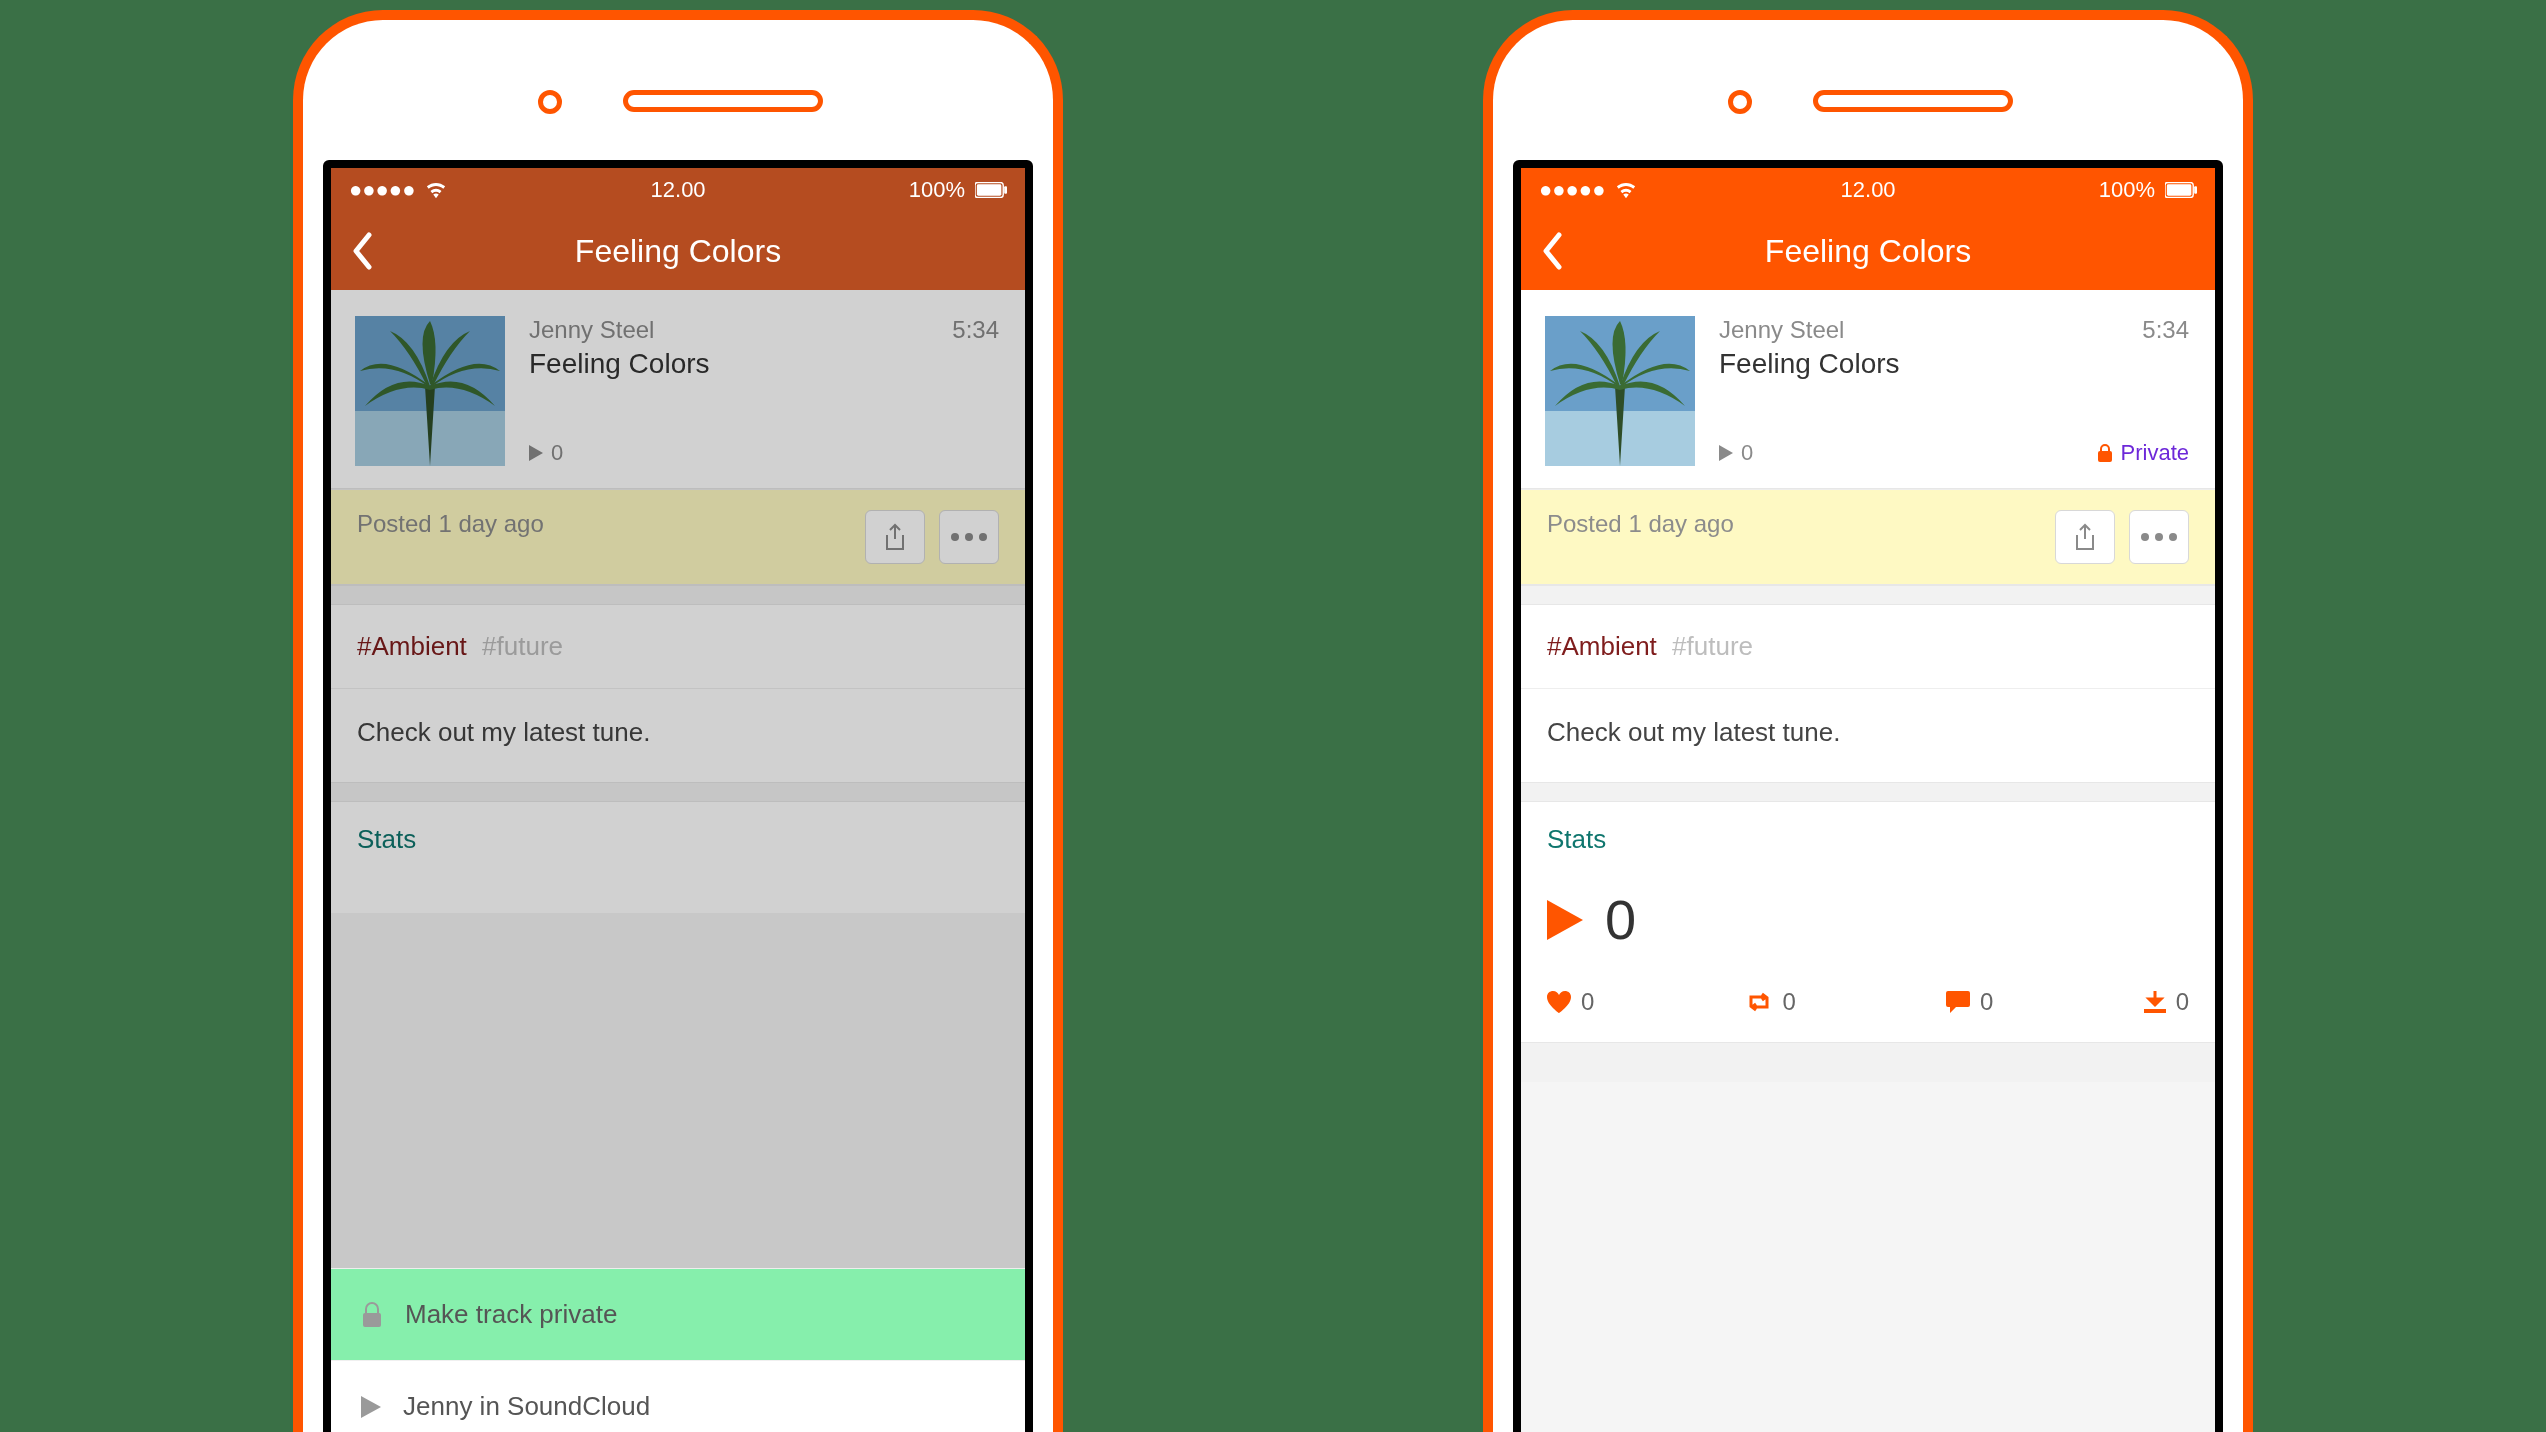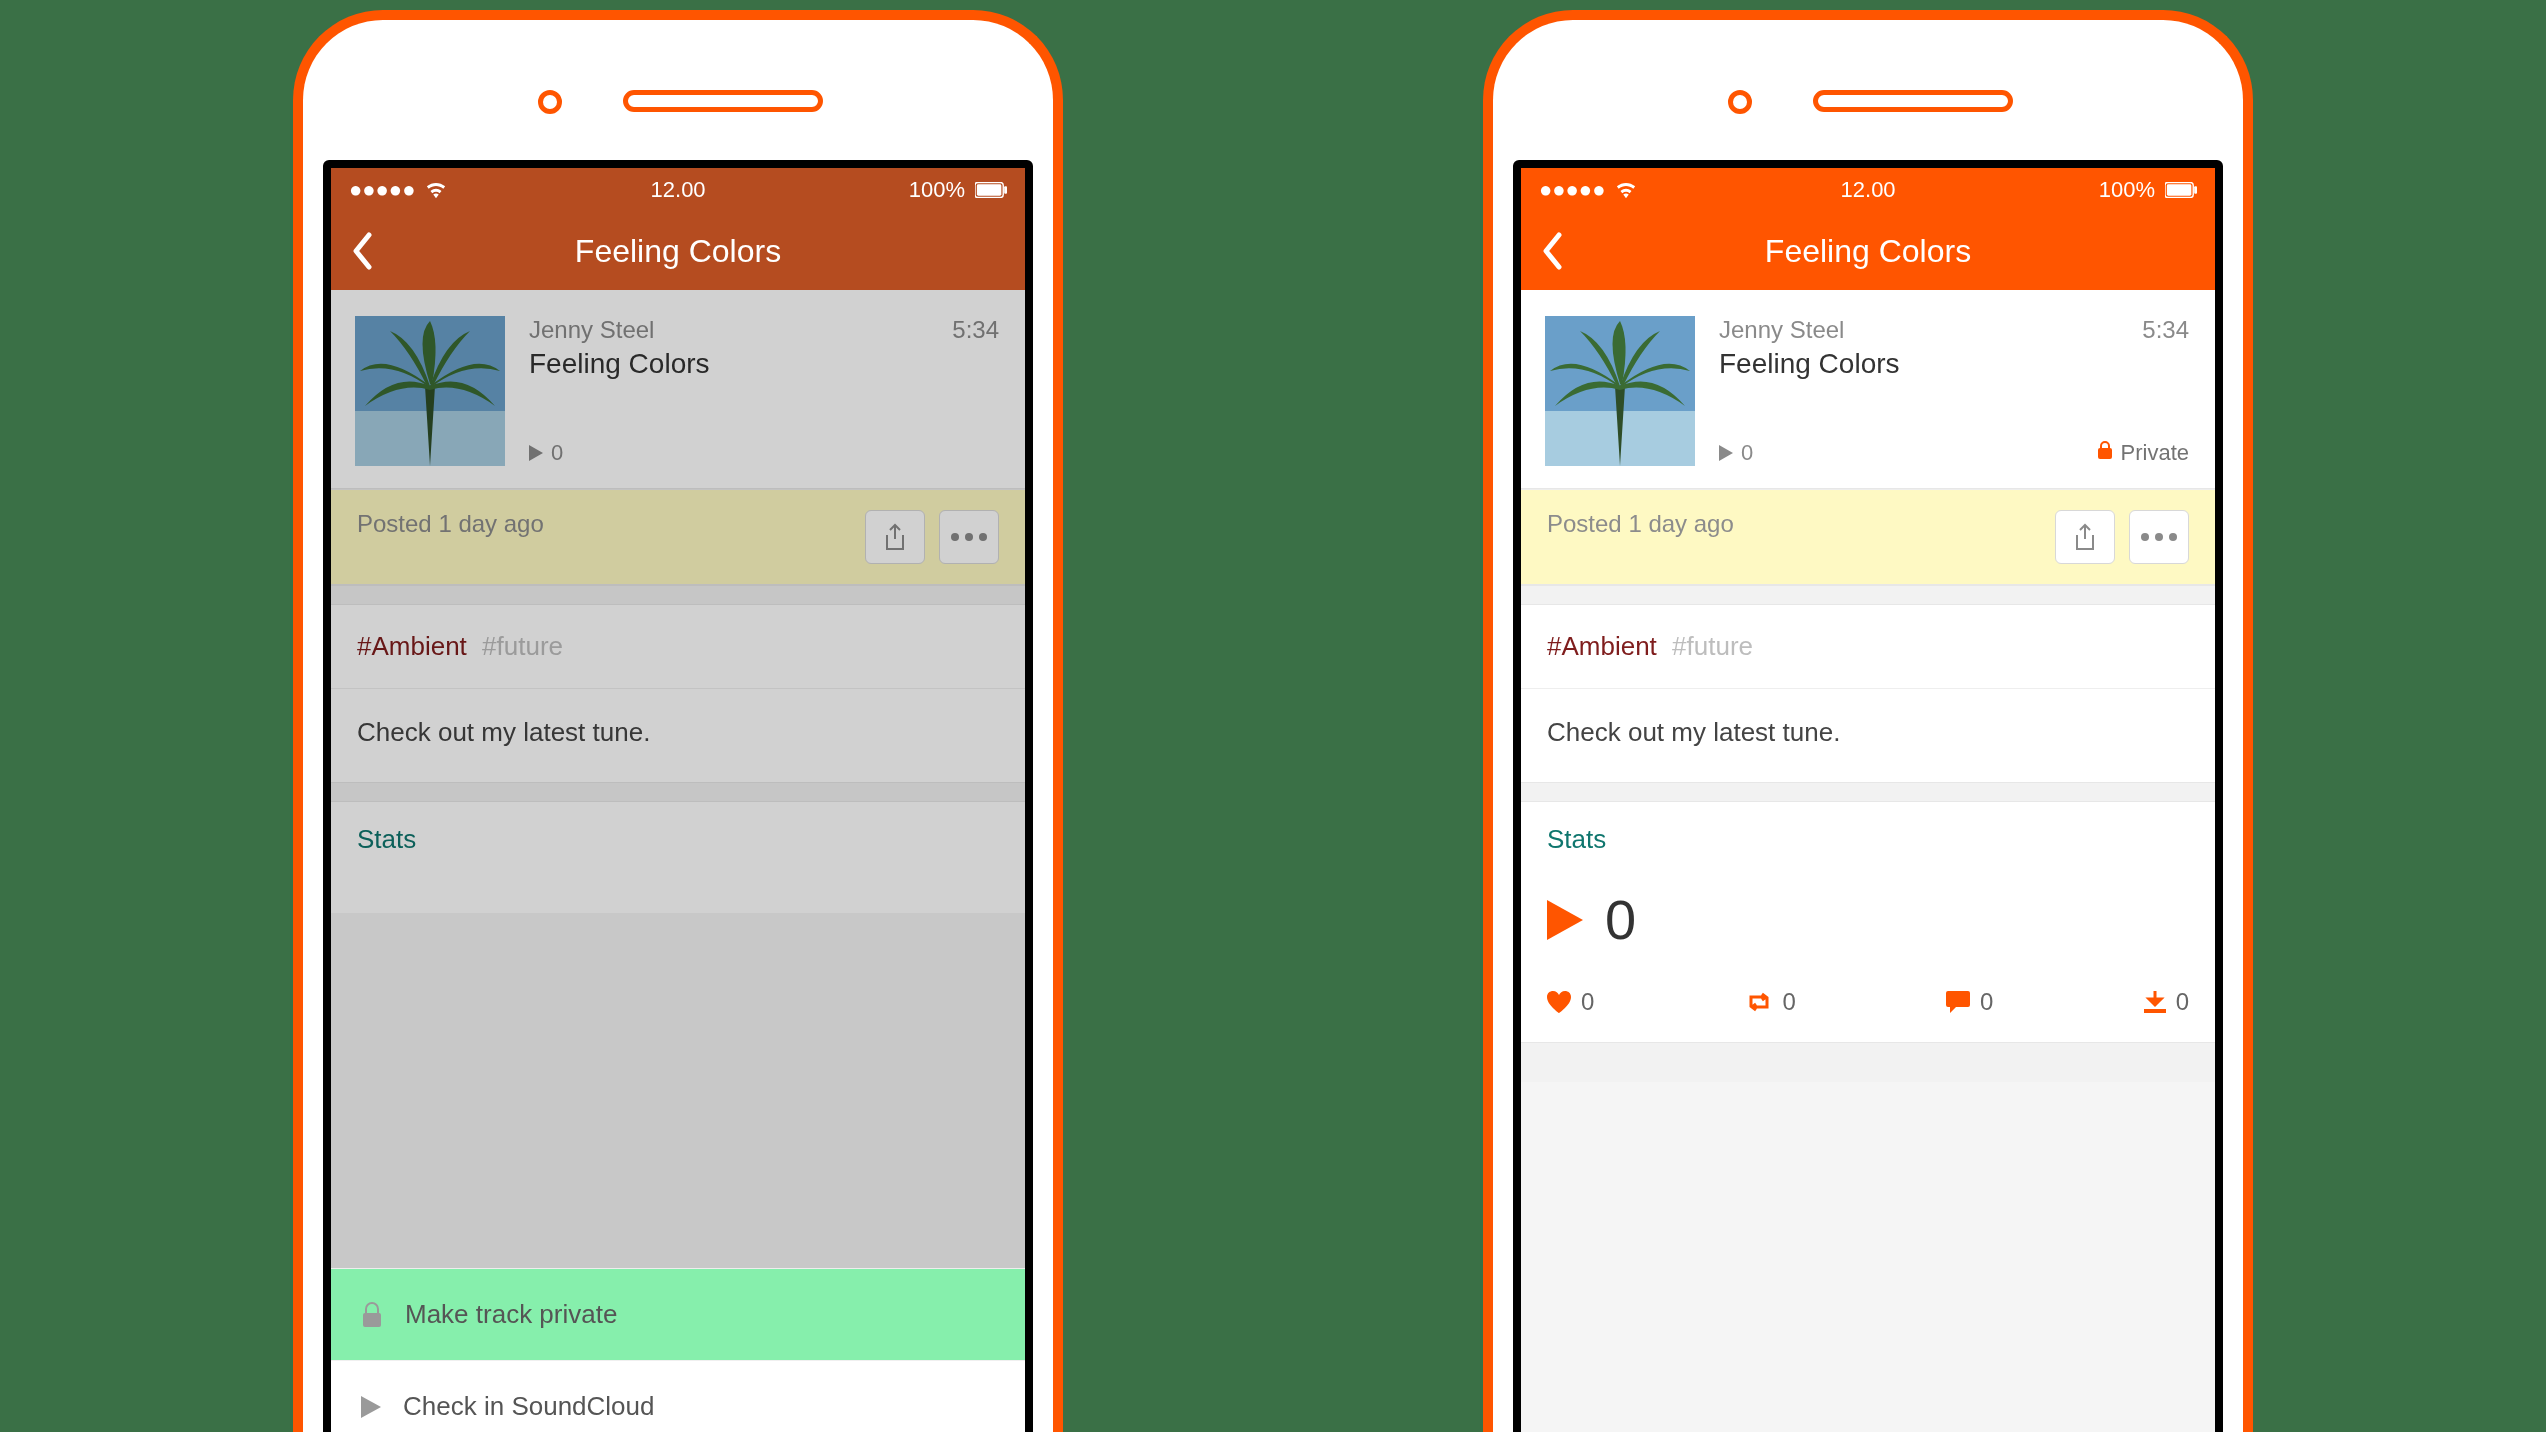--- a/index.html
+++ b/index.html
@@ -86,21 +86,21 @@
   width: 150px; height: 150px; flex: none;
   background: linear-gradient(to bottom, #5b90c4 0%, #7fabd1 40%, #3c5a2c 55%, #2f4422 100%);
   position: relative; overflow: hidden;
 }
 .art svg { position: absolute; inset: 0; }
 .track-meta { flex: 1; display: flex; flex-direction: column; }
 .meta-row1 { display: flex; justify-content: space-between; color: #8a8a8a; font-size: 24px; }
 .track-title { color: #333; font-size: 28px; margin-top: 4px; }
 .meta-row2 { display: flex; align-items: center; justify-content: space-between; margin-top: auto; color:#8a8a8a; font-size:22px; }
 .plays { display:flex; align-items:center; gap:8px; }
-.private-badge { color:#737373; display:flex; gap:8px; font-size:22px; }
+.private-badge { color:#6d28d9; display:flex; align-items:center; gap:8px; font-size:22px; }
 
 .posted-row {
   display:flex; align-items:flex-start; justify-content:space-between;
   padding: 20px 26px; background:#fef9c3; border-top:1px solid #eee;
 }
 .posted-text { color:#8c8c8c; font-size:24px; }
 .btn-group { display:flex; gap:14px; }
 .icon-btn {
   width:60px; height:54px; border:1px solid #d8d8d8; border-radius:6px;
   background:#fff; display:flex; align-items:center; justify-content:center; color:#8a8a8a;
@@ -253,21 +253,21 @@
             <svg width="22" height="28" viewBox="0 0 22 28">
                 <path fill="none" stroke="#9a9a9a" stroke-width="2" d="M5 12 V8 a6 6 0 0 1 12 0 V12"></path>
                 <rect x="2" y="12" width="18" height="14" rx="2" fill="#9a9a9a"></rect>
               </svg>
             <span>Make track private</span>
           </div>
           <div class="sheet-item">
             <svg width="20" height="22" viewBox="0 0 20 22">
                 <path fill="#9a9a9a" d="M0 0 L20 11 L0 22 Z"></path>
               </svg>
-            <span>Check in SoundCloud</span>
+            <span>Jenny in SoundCloud</span>
           </div>
         </div>
 
       </div>
     </div>
   </div>
 
   <div class="phone">
     <div class="camera"></div>
     <div class="speaker"></div>

